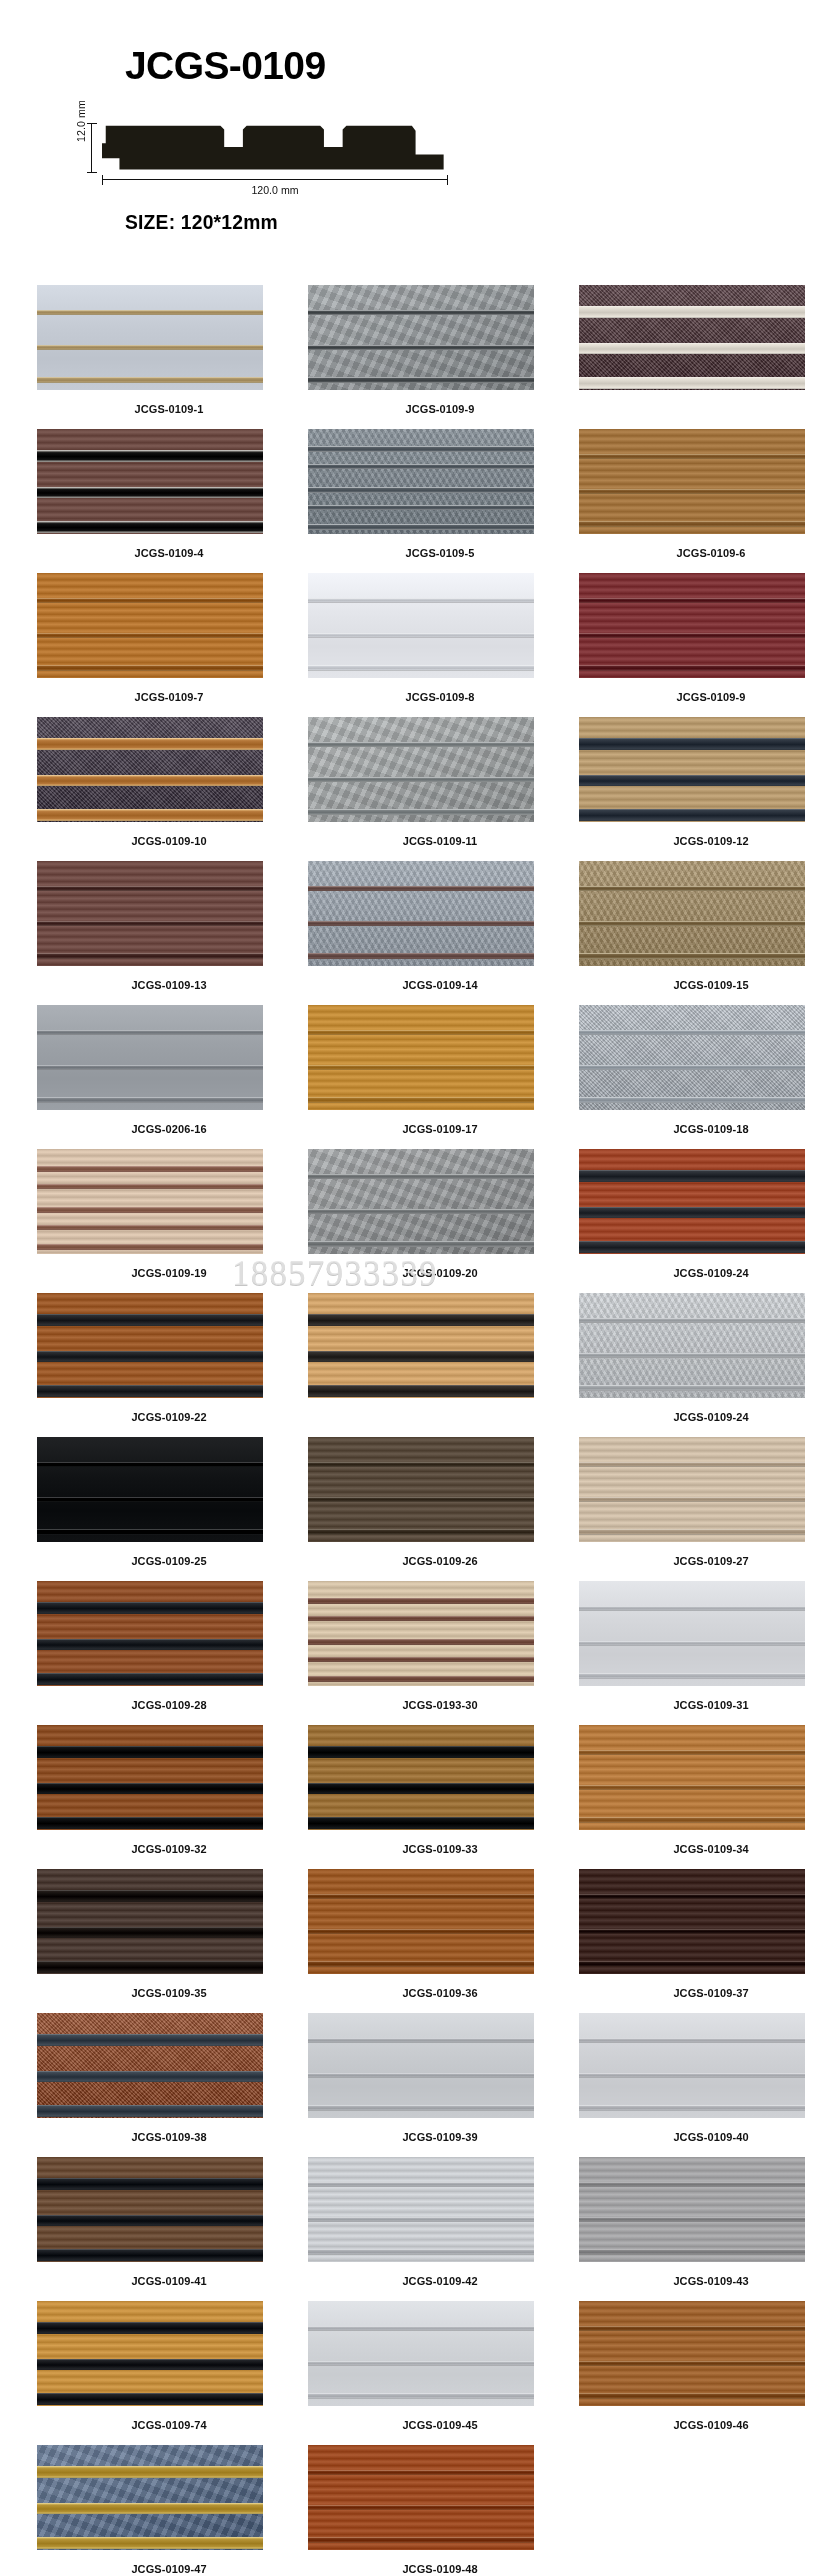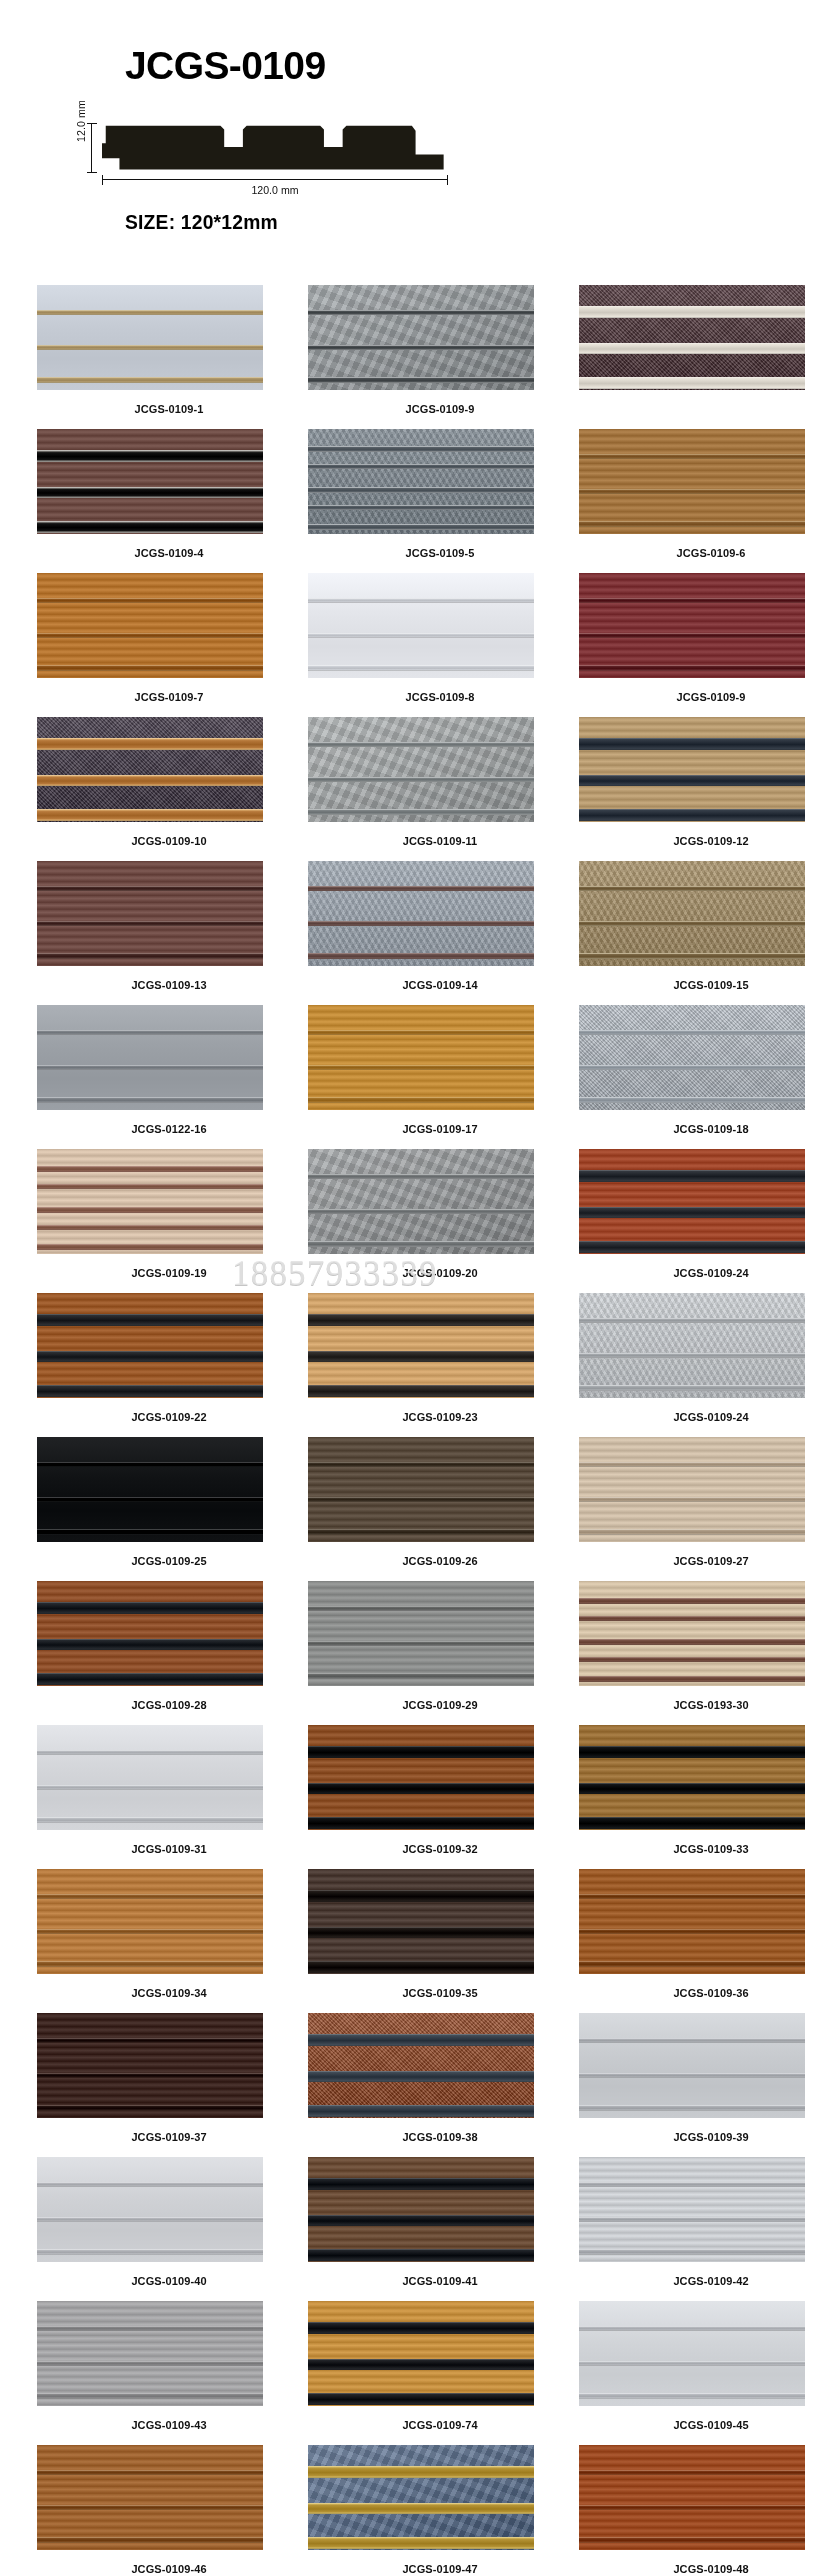--- a/index.html
+++ b/index.html
@@ -362,21 +362,21 @@
       </div>
       <div class="cell">
         <div class="swatch" style="background: rgb(155, 160, 166);">
           <div class="grain" style="background: linear-gradient(rgb(171, 176, 182) 0%, rgb(155, 160, 166) 40%, rgb(147, 152, 158) 70%, rgb(155, 160, 166) 100%);"></div>
           <div class="grooves">
             <div style="position: absolute; left: 0px; right: 0px; top: 24%; height: 4.5%; background: linear-gradient(rgb(192, 196, 201) 0%, rgb(131, 136, 142) 22%, rgb(109, 114, 120) 55%, rgb(131, 136, 142) 80%, rgb(192, 196, 201) 100%); box-shadow: rgba(255, 255, 255, 0.35) 0px 0.6px 0.6px inset, rgba(0, 0, 0, 0.35) 0px -0.6px 0.6px inset;"></div>
             <div style="position: absolute; left: 0px; right: 0px; top: 57%; height: 4.5%; background: linear-gradient(rgb(192, 196, 201) 0%, rgb(131, 136, 142) 22%, rgb(109, 114, 120) 55%, rgb(131, 136, 142) 80%, rgb(192, 196, 201) 100%); box-shadow: rgba(255, 255, 255, 0.35) 0px 0.6px 0.6px inset, rgba(0, 0, 0, 0.35) 0px -0.6px 0.6px inset;"></div>
             <div style="position: absolute; left: 0px; right: 0px; top: 88%; height: 5%; background: linear-gradient(rgb(192, 196, 201) 0%, rgb(131, 136, 142) 22%, rgb(109, 114, 120) 55%, rgb(131, 136, 142) 80%, rgb(192, 196, 201) 100%); box-shadow: rgba(255, 255, 255, 0.35) 0px 0.6px 0.6px inset, rgba(0, 0, 0, 0.35) 0px -0.6px 0.6px inset;"></div>
           </div>
         </div>
-        <div class="cell-label">JCGS-0122-16</div>
+        <div class="cell-label">JCGS-0206-16</div>
       </div>
       <div class="cell">
         <div class="swatch" style="background: rgb(194, 139, 55);">
           <div class="grain" style="background: repeating-linear-gradient(rgb(178, 123, 39) 0px, rgb(194, 139, 55) 1.2px, rgb(210, 155, 71) 3.1px, rgb(194, 139, 55) 5px, rgb(178, 123, 39) 6.9px), linear-gradient(rgb(210, 155, 71) 0%, rgb(194, 139, 55) 45%, rgb(178, 123, 39) 100%);"></div>
           <div class="grooves">
             <div style="position: absolute; left: 0px; right: 0px; top: 24%; height: 4.5%; background: linear-gradient(rgb(219, 169, 84) 0%, rgb(165, 116, 42) 22%, rgb(143, 94, 20) 55%, rgb(165, 116, 42) 80%, rgb(219, 169, 84) 100%); box-shadow: rgba(255, 255, 255, 0.35) 0px 0.6px 0.6px inset, rgba(0, 0, 0, 0.35) 0px -0.6px 0.6px inset;"></div>
             <div style="position: absolute; left: 0px; right: 0px; top: 57%; height: 4.5%; background: linear-gradient(rgb(219, 169, 84) 0%, rgb(165, 116, 42) 22%, rgb(143, 94, 20) 55%, rgb(165, 116, 42) 80%, rgb(219, 169, 84) 100%); box-shadow: rgba(255, 255, 255, 0.35) 0px 0.6px 0.6px inset, rgba(0, 0, 0, 0.35) 0px -0.6px 0.6px inset;"></div>
             <div style="position: absolute; left: 0px; right: 0px; top: 88%; height: 5%; background: linear-gradient(rgb(219, 169, 84) 0%, rgb(165, 116, 42) 22%, rgb(143, 94, 20) 55%, rgb(165, 116, 42) 80%, rgb(219, 169, 84) 100%); box-shadow: rgba(255, 255, 255, 0.35) 0px 0.6px 0.6px inset, rgba(0, 0, 0, 0.35) 0px -0.6px 0.6px inset;"></div>
           </div>
         </div>
@@ -441,21 +441,20 @@
       </div>
       <div class="cell">
         <div class="swatch" style="background: rgb(207, 162, 106);">
           <div class="grain" style="background: repeating-linear-gradient(rgb(191, 146, 90) 0px, rgb(207, 162, 106) 1.2px, rgb(223, 178, 122) 3.1px, rgb(207, 162, 106) 5px, rgb(191, 146, 90) 6.9px), linear-gradient(rgb(223, 178, 122) 0%, rgb(207, 162, 106) 45%, rgb(191, 146, 90) 100%);"></div>
           <div class="grooves">
             <div style="position: absolute; left: 0px; right: 0px; top: 20%; height: 11%; background: linear-gradient(rgb(61, 57, 54) 0%, rgb(47, 44, 42) 22%, rgb(25, 22, 20) 55%, rgb(47, 44, 42) 80%, rgb(61, 57, 54) 100%); box-shadow: rgba(255, 255, 255, 0.35) 0px 0.6px 0.6px inset, rgba(0, 0, 0, 0.35) 0px -0.6px 0.6px inset;"></div>
             <div style="position: absolute; left: 0px; right: 0px; top: 55%; height: 11%; background: linear-gradient(rgb(61, 57, 54) 0%, rgb(47, 44, 42) 22%, rgb(25, 22, 20) 55%, rgb(47, 44, 42) 80%, rgb(61, 57, 54) 100%); box-shadow: rgba(255, 255, 255, 0.35) 0px 0.6px 0.6px inset, rgba(0, 0, 0, 0.35) 0px -0.6px 0.6px inset;"></div>
             <div style="position: absolute; left: 0px; right: 0px; top: 88%; height: 11%; background: linear-gradient(rgb(61, 57, 54) 0%, rgb(47, 44, 42) 22%, rgb(25, 22, 20) 55%, rgb(47, 44, 42) 80%, rgb(61, 57, 54) 100%); box-shadow: rgba(255, 255, 255, 0.35) 0px 0.6px 0.6px inset, rgba(0, 0, 0, 0.35) 0px -0.6px 0.6px inset;"></div>
           </div>
         </div>
-        <div class="cell-label">JCGS-0109-23</div>
       </div>
       <div class="cell">
         <div class="swatch" style="background: rgb(195, 199, 203);">
           <div class="grain" style="background: repeating-linear-gradient(60deg, rgba(255, 255, 255, 0.1) 0px, rgba(255, 255, 255, 0.1) 2.5px, rgba(0, 0, 0, 0.08) 2.5px, rgba(0, 0, 0, 0.08) 5.6px), repeating-linear-gradient(-60deg, rgba(255, 255, 255, 0.08) 0px, rgba(255, 255, 255, 0.08) 2.5px, rgba(0, 0, 0, 0.06) 2.5px, rgba(0, 0, 0, 0.06) 5.6px), linear-gradient(rgb(211, 215, 219) 0%, rgb(195, 199, 203) 50%, rgb(179, 183, 187) 100%);"></div>
           <div class="grooves">
             <div style="position: absolute; left: 0px; right: 0px; top: 24%; height: 4.5%; background: linear-gradient(rgb(216, 219, 222) 0%, rgb(168, 172, 176) 22%, rgb(146, 150, 154) 55%, rgb(168, 172, 176) 80%, rgb(216, 219, 222) 100%); box-shadow: rgba(255, 255, 255, 0.35) 0px 0.6px 0.6px inset, rgba(0, 0, 0, 0.35) 0px -0.6px 0.6px inset;"></div>
             <div style="position: absolute; left: 0px; right: 0px; top: 57%; height: 4.5%; background: linear-gradient(rgb(216, 219, 222) 0%, rgb(168, 172, 176) 22%, rgb(146, 150, 154) 55%, rgb(168, 172, 176) 80%, rgb(216, 219, 222) 100%); box-shadow: rgba(255, 255, 255, 0.35) 0px 0.6px 0.6px inset, rgba(0, 0, 0, 0.35) 0px -0.6px 0.6px inset;"></div>
             <div style="position: absolute; left: 0px; right: 0px; top: 88%; height: 5%; background: linear-gradient(rgb(216, 219, 222) 0%, rgb(168, 172, 176) 22%, rgb(146, 150, 154) 55%, rgb(168, 172, 176) 80%, rgb(216, 219, 222) 100%); box-shadow: rgba(255, 255, 255, 0.35) 0px 0.6px 0.6px inset, rgba(0, 0, 0, 0.35) 0px -0.6px 0.6px inset;"></div>
           </div>
         </div>
@@ -497,31 +496,20 @@
       <div class="cell">
         <div class="swatch" style="background: rgb(142, 79, 42);">
           <div class="grain" style="background: repeating-linear-gradient(rgb(126, 63, 26) 0px, rgb(142, 79, 42) 1.2px, rgb(158, 95, 58) 3.1px, rgb(142, 79, 42) 5px, rgb(126, 63, 26) 6.9px), linear-gradient(rgb(158, 95, 58) 0%, rgb(142, 79, 42) 45%, rgb(126, 63, 26) 100%);"></div>
           <div class="grooves">
             <div style="position: absolute; left: 0px; right: 0px; top: 20%; height: 11%; background: linear-gradient(rgb(44, 49, 55) 0%, rgb(31, 35, 40) 22%, rgb(9, 13, 18) 55%, rgb(31, 35, 40) 80%, rgb(44, 49, 55) 100%); box-shadow: rgba(255, 255, 255, 0.35) 0px 0.6px 0.6px inset, rgba(0, 0, 0, 0.35) 0px -0.6px 0.6px inset;"></div>
             <div style="position: absolute; left: 0px; right: 0px; top: 55%; height: 11%; background: linear-gradient(rgb(44, 49, 55) 0%, rgb(31, 35, 40) 22%, rgb(9, 13, 18) 55%, rgb(31, 35, 40) 80%, rgb(44, 49, 55) 100%); box-shadow: rgba(255, 255, 255, 0.35) 0px 0.6px 0.6px inset, rgba(0, 0, 0, 0.35) 0px -0.6px 0.6px inset;"></div>
             <div style="position: absolute; left: 0px; right: 0px; top: 88%; height: 11%; background: linear-gradient(rgb(44, 49, 55) 0%, rgb(31, 35, 40) 22%, rgb(9, 13, 18) 55%, rgb(31, 35, 40) 80%, rgb(44, 49, 55) 100%); box-shadow: rgba(255, 255, 255, 0.35) 0px 0.6px 0.6px inset, rgba(0, 0, 0, 0.35) 0px -0.6px 0.6px inset;"></div>
           </div>
         </div>
         <div class="cell-label">JCGS-0109-28</div>
-      </div>
-      <div class="cell">
-        <div class="swatch" style="background: rgb(139, 141, 140);">
-          <div class="grain" style="background: repeating-linear-gradient(rgb(123, 125, 124) 0px, rgb(139, 141, 140) 1.2px, rgb(155, 157, 156) 3.1px, rgb(139, 141, 140) 5px, rgb(123, 125, 124) 6.9px), linear-gradient(rgb(155, 157, 156) 0%, rgb(139, 141, 140) 45%, rgb(123, 125, 124) 100%);"></div>
-          <div class="grooves">
-            <div style="position: absolute; left: 0px; right: 0px; top: 24%; height: 4.5%; background: linear-gradient(rgb(169, 171, 170) 0%, rgb(107, 109, 108) 22%, rgb(85, 87, 86) 55%, rgb(107, 109, 108) 80%, rgb(169, 171, 170) 100%); box-shadow: rgba(255, 255, 255, 0.35) 0px 0.6px 0.6px inset, rgba(0, 0, 0, 0.35) 0px -0.6px 0.6px inset;"></div>
-            <div style="position: absolute; left: 0px; right: 0px; top: 57%; height: 4.5%; background: linear-gradient(rgb(169, 171, 170) 0%, rgb(107, 109, 108) 22%, rgb(85, 87, 86) 55%, rgb(107, 109, 108) 80%, rgb(169, 171, 170) 100%); box-shadow: rgba(255, 255, 255, 0.35) 0px 0.6px 0.6px inset, rgba(0, 0, 0, 0.35) 0px -0.6px 0.6px inset;"></div>
-            <div style="position: absolute; left: 0px; right: 0px; top: 88%; height: 5%; background: linear-gradient(rgb(169, 171, 170) 0%, rgb(107, 109, 108) 22%, rgb(85, 87, 86) 55%, rgb(107, 109, 108) 80%, rgb(169, 171, 170) 100%); box-shadow: rgba(255, 255, 255, 0.35) 0px 0.6px 0.6px inset, rgba(0, 0, 0, 0.35) 0px -0.6px 0.6px inset;"></div>
-          </div>
-        </div>
-        <div class="cell-label">JCGS-0109-29</div>
       </div>
       <div class="cell">
         <div class="swatch" style="background: rgb(210, 192, 165);">
           <div class="grain" style="background: repeating-linear-gradient(rgb(194, 176, 149) 0px, rgb(210, 192, 165) 1.2px, rgb(226, 208, 181) 3.1px, rgb(210, 192, 165) 5px, rgb(194, 176, 149) 6.9px), linear-gradient(rgb(226, 208, 181) 0%, rgb(210, 192, 165) 45%, rgb(194, 176, 149) 100%);"></div>
           <div class="grooves">
             <div style="position: absolute; left: 0px; right: 0px; top: 16%; height: 6%; background: linear-gradient(rgb(143, 100, 85) 0%, rgb(122, 83, 70) 22%, rgb(100, 61, 48) 55%, rgb(122, 83, 70) 80%, rgb(143, 100, 85) 100%); box-shadow: rgba(255, 255, 255, 0.35) 0px 0.6px 0.6px inset, rgba(0, 0, 0, 0.35) 0px -0.6px 0.6px inset;"></div>
             <div style="position: absolute; left: 0px; right: 0px; top: 33%; height: 5%; background: linear-gradient(rgb(143, 100, 85) 0%, rgb(122, 83, 70) 22%, rgb(100, 61, 48) 55%, rgb(122, 83, 70) 80%, rgb(143, 100, 85) 100%); box-shadow: rgba(255, 255, 255, 0.35) 0px 0.6px 0.6px inset, rgba(0, 0, 0, 0.35) 0px -0.6px 0.6px inset;"></div>
             <div style="position: absolute; left: 0px; right: 0px; top: 55%; height: 6%; background: linear-gradient(rgb(143, 100, 85) 0%, rgb(122, 83, 70) 22%, rgb(100, 61, 48) 55%, rgb(122, 83, 70) 80%, rgb(143, 100, 85) 100%); box-shadow: rgba(255, 255, 255, 0.35) 0px 0.6px 0.6px inset, rgba(0, 0, 0, 0.35) 0px -0.6px 0.6px inset;"></div>
             <div style="position: absolute; left: 0px; right: 0px; top: 72%; height: 5%; background: linear-gradient(rgb(143, 100, 85) 0%, rgb(122, 83, 70) 22%, rgb(100, 61, 48) 55%, rgb(122, 83, 70) 80%, rgb(143, 100, 85) 100%); box-shadow: rgba(255, 255, 255, 0.35) 0px 0.6px 0.6px inset, rgba(0, 0, 0, 0.35) 0px -0.6px 0.6px inset;"></div>
             <div style="position: absolute; left: 0px; right: 0px; top: 90%; height: 6%; background: linear-gradient(rgb(143, 100, 85) 0%, rgb(122, 83, 70) 22%, rgb(100, 61, 48) 55%, rgb(122, 83, 70) 80%, rgb(143, 100, 85) 100%); box-shadow: rgba(255, 255, 255, 0.35) 0px 0.6px 0.6px inset, rgba(0, 0, 0, 0.35) 0px -0.6px 0.6px inset;"></div>

